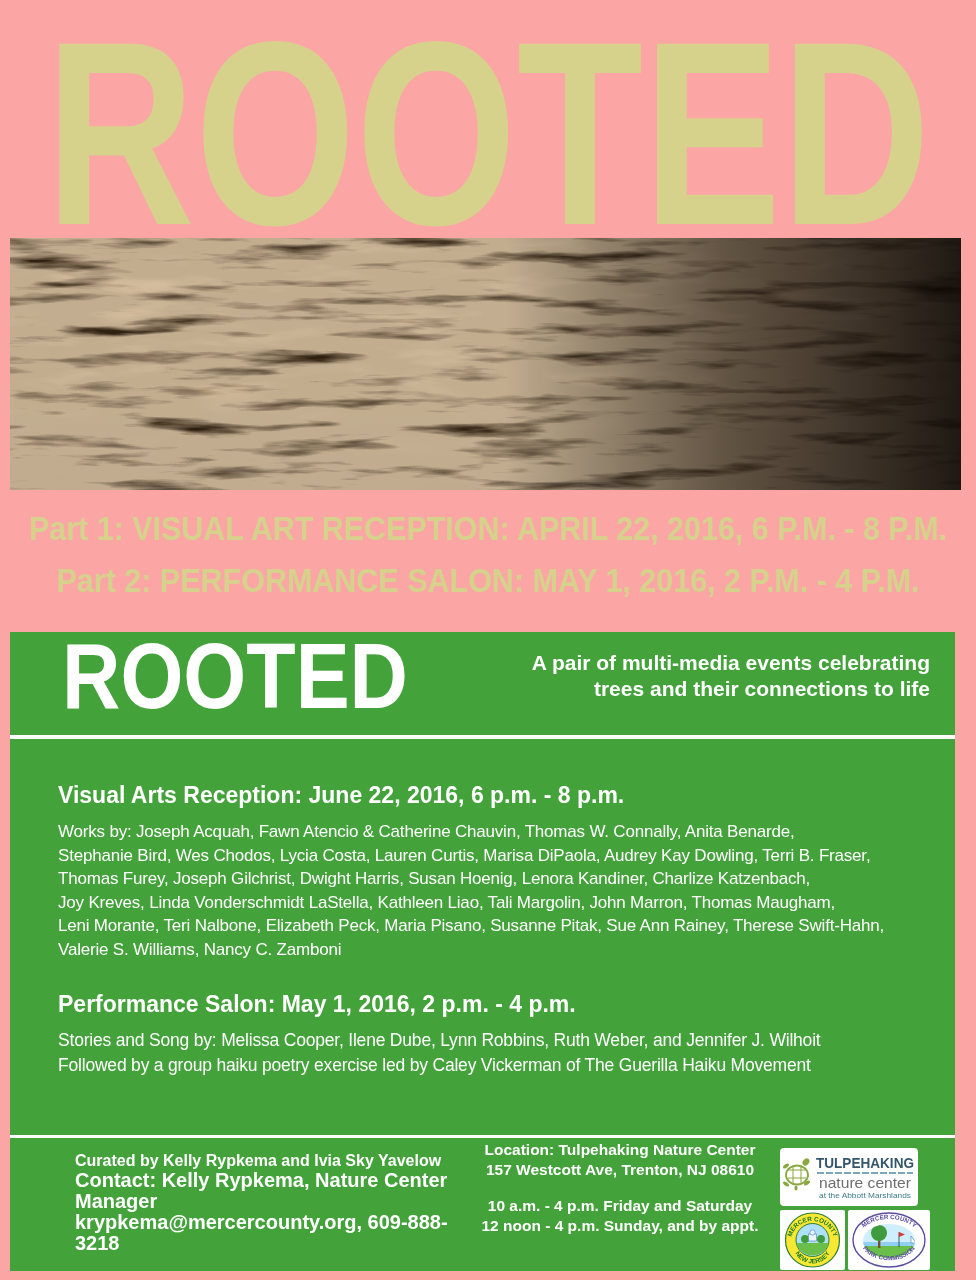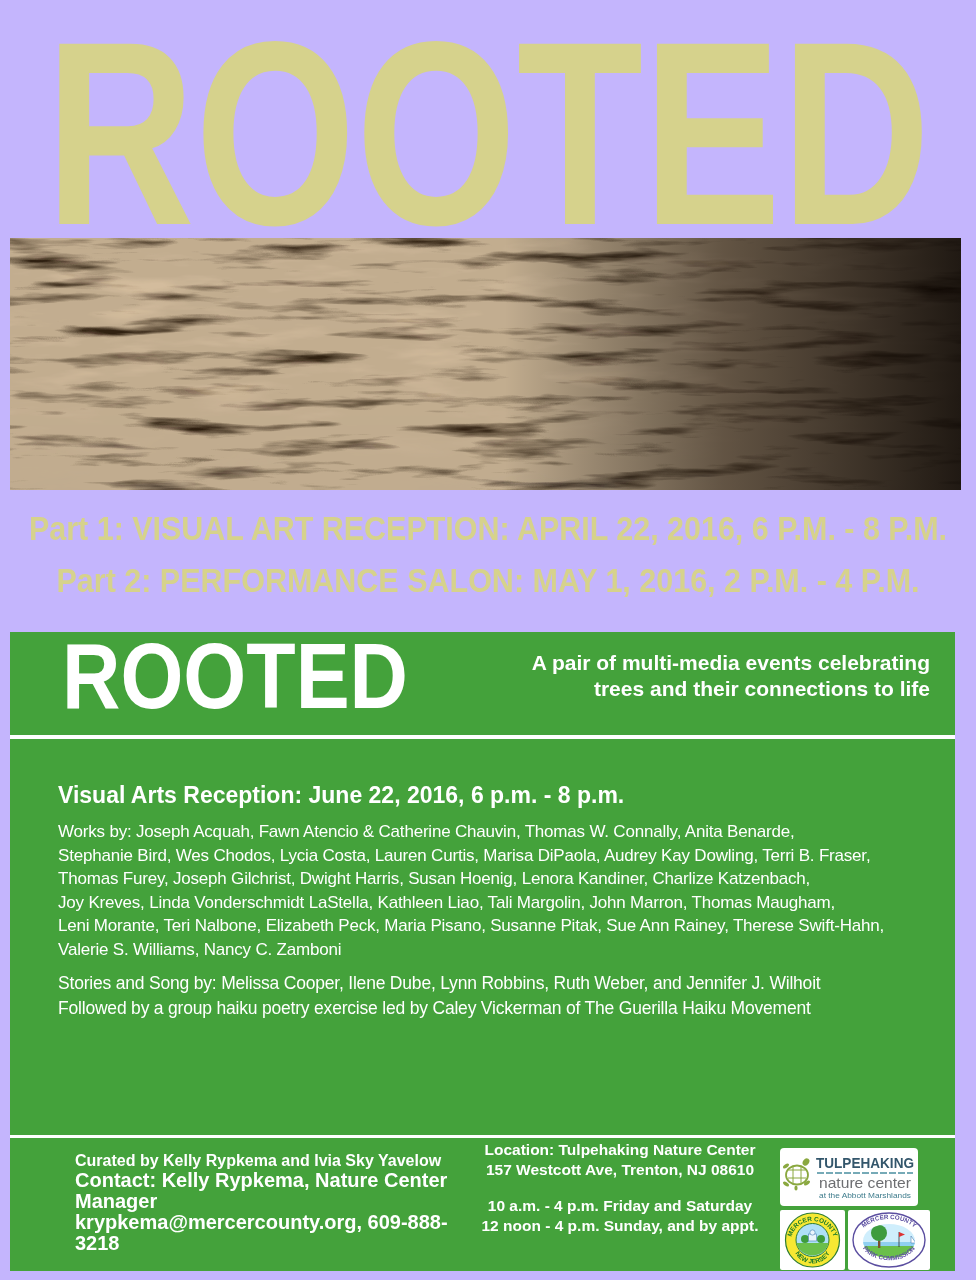--- a/index.html
+++ b/index.html
@@ -1,16 +1,16 @@
 <!DOCTYPE html>
 <html><head>
 <meta charset="utf-8">
 <style>
   html,body{margin:0;padding:0;background:#000;}
-  .poster{position:relative;width:976px;height:1280px;background:#c4b5fd;overflow:hidden;
+  .poster{position:relative;width:976px;height:1280px;background:#fca5a5;overflow:hidden;
           font-family:"Liberation Sans",sans-serif;margin:0 auto;}
   svg text{font-family:"Liberation Sans",sans-serif;}
 
   .top-title-svg{position:absolute;left:0;top:25px;width:976px;height:210px;}
   .photo-wrap{position:absolute;left:10px;top:238px;width:951px;height:252px;}
   .photo-wrap svg{width:100%;height:100%;display:block;}
   .schedule-svg{position:absolute;left:0;top:500px;width:976px;height:110px;}
 
   .green-panel{position:absolute;left:10px;top:632px;width:945px;height:639px;background:#44a23b;}
   .green-title-svg{position:absolute;left:52px;top:4px;width:370px;height:82px;}
@@ -103,20 +103,21 @@
 
     <div class="content">
       <p class="h-bold">Visual Arts Reception: June 22, 2016, 6 p.m. - 8 p.m.</p>
       <div class="works prelines">Works by: Joseph Acquah, Fawn Atencio &amp; Catherine Chauvin, Thomas  W. Connally, Anita Benarde,
 Stephanie Bird, Wes Chodos, Lycia Costa, Lauren Curtis, Marisa DiPaola, Audrey Kay Dowling, Terri B. Fraser,
 Thomas Furey, Joseph Gilchrist, Dwight Harris, Susan Hoenig, Lenora Kandiner, Charlize Katzenbach,
 Joy Kreves, Linda Vonderschmidt LaStella, Kathleen Liao, Tali Margolin, John Marron, Thomas Maugham,
 Leni Morante,  Teri Nalbone, Elizabeth Peck, Maria Pisano, Susanne Pitak, Sue Ann Rainey, Therese Swift-Hahn,
 Valerie S. Williams, Nancy C. Zamboni</div>
 
+      <p class="h-bold perf-head">Performance Salon: May 1, 2016, 2 p.m. - 4 p.m.</p>
       <div class="stories prelines">Stories and Song by: Melissa Cooper, Ilene Dube, Lynn Robbins, Ruth Weber, and Jennifer J. Wilhoit
 Followed by a group haiku poetry exercise led by Caley Vickerman of The Guerilla Haiku Movement</div>
     </div>
 
     <div class="rule footer-rule"></div>
 
     <div class="footer">
       <div class="f-left">
         <div class="f-curated">Curated by Kelly Rypkema and Ivia Sky Yavelow</div>
         <div class="f-contact prelines">Contact: Kelly Rypkema, Nature Center Manager

